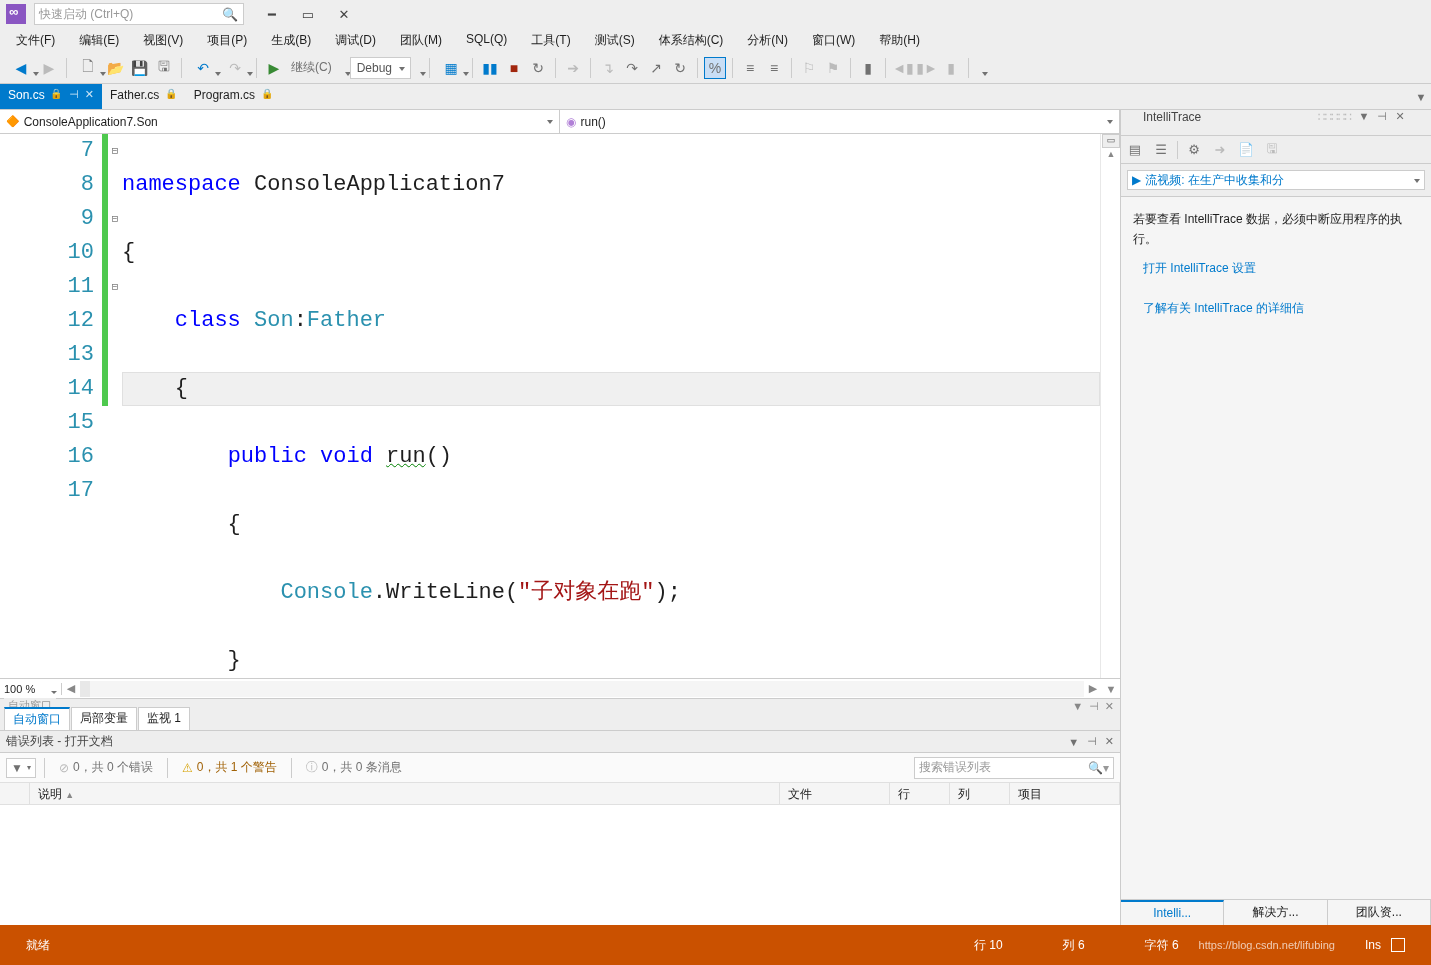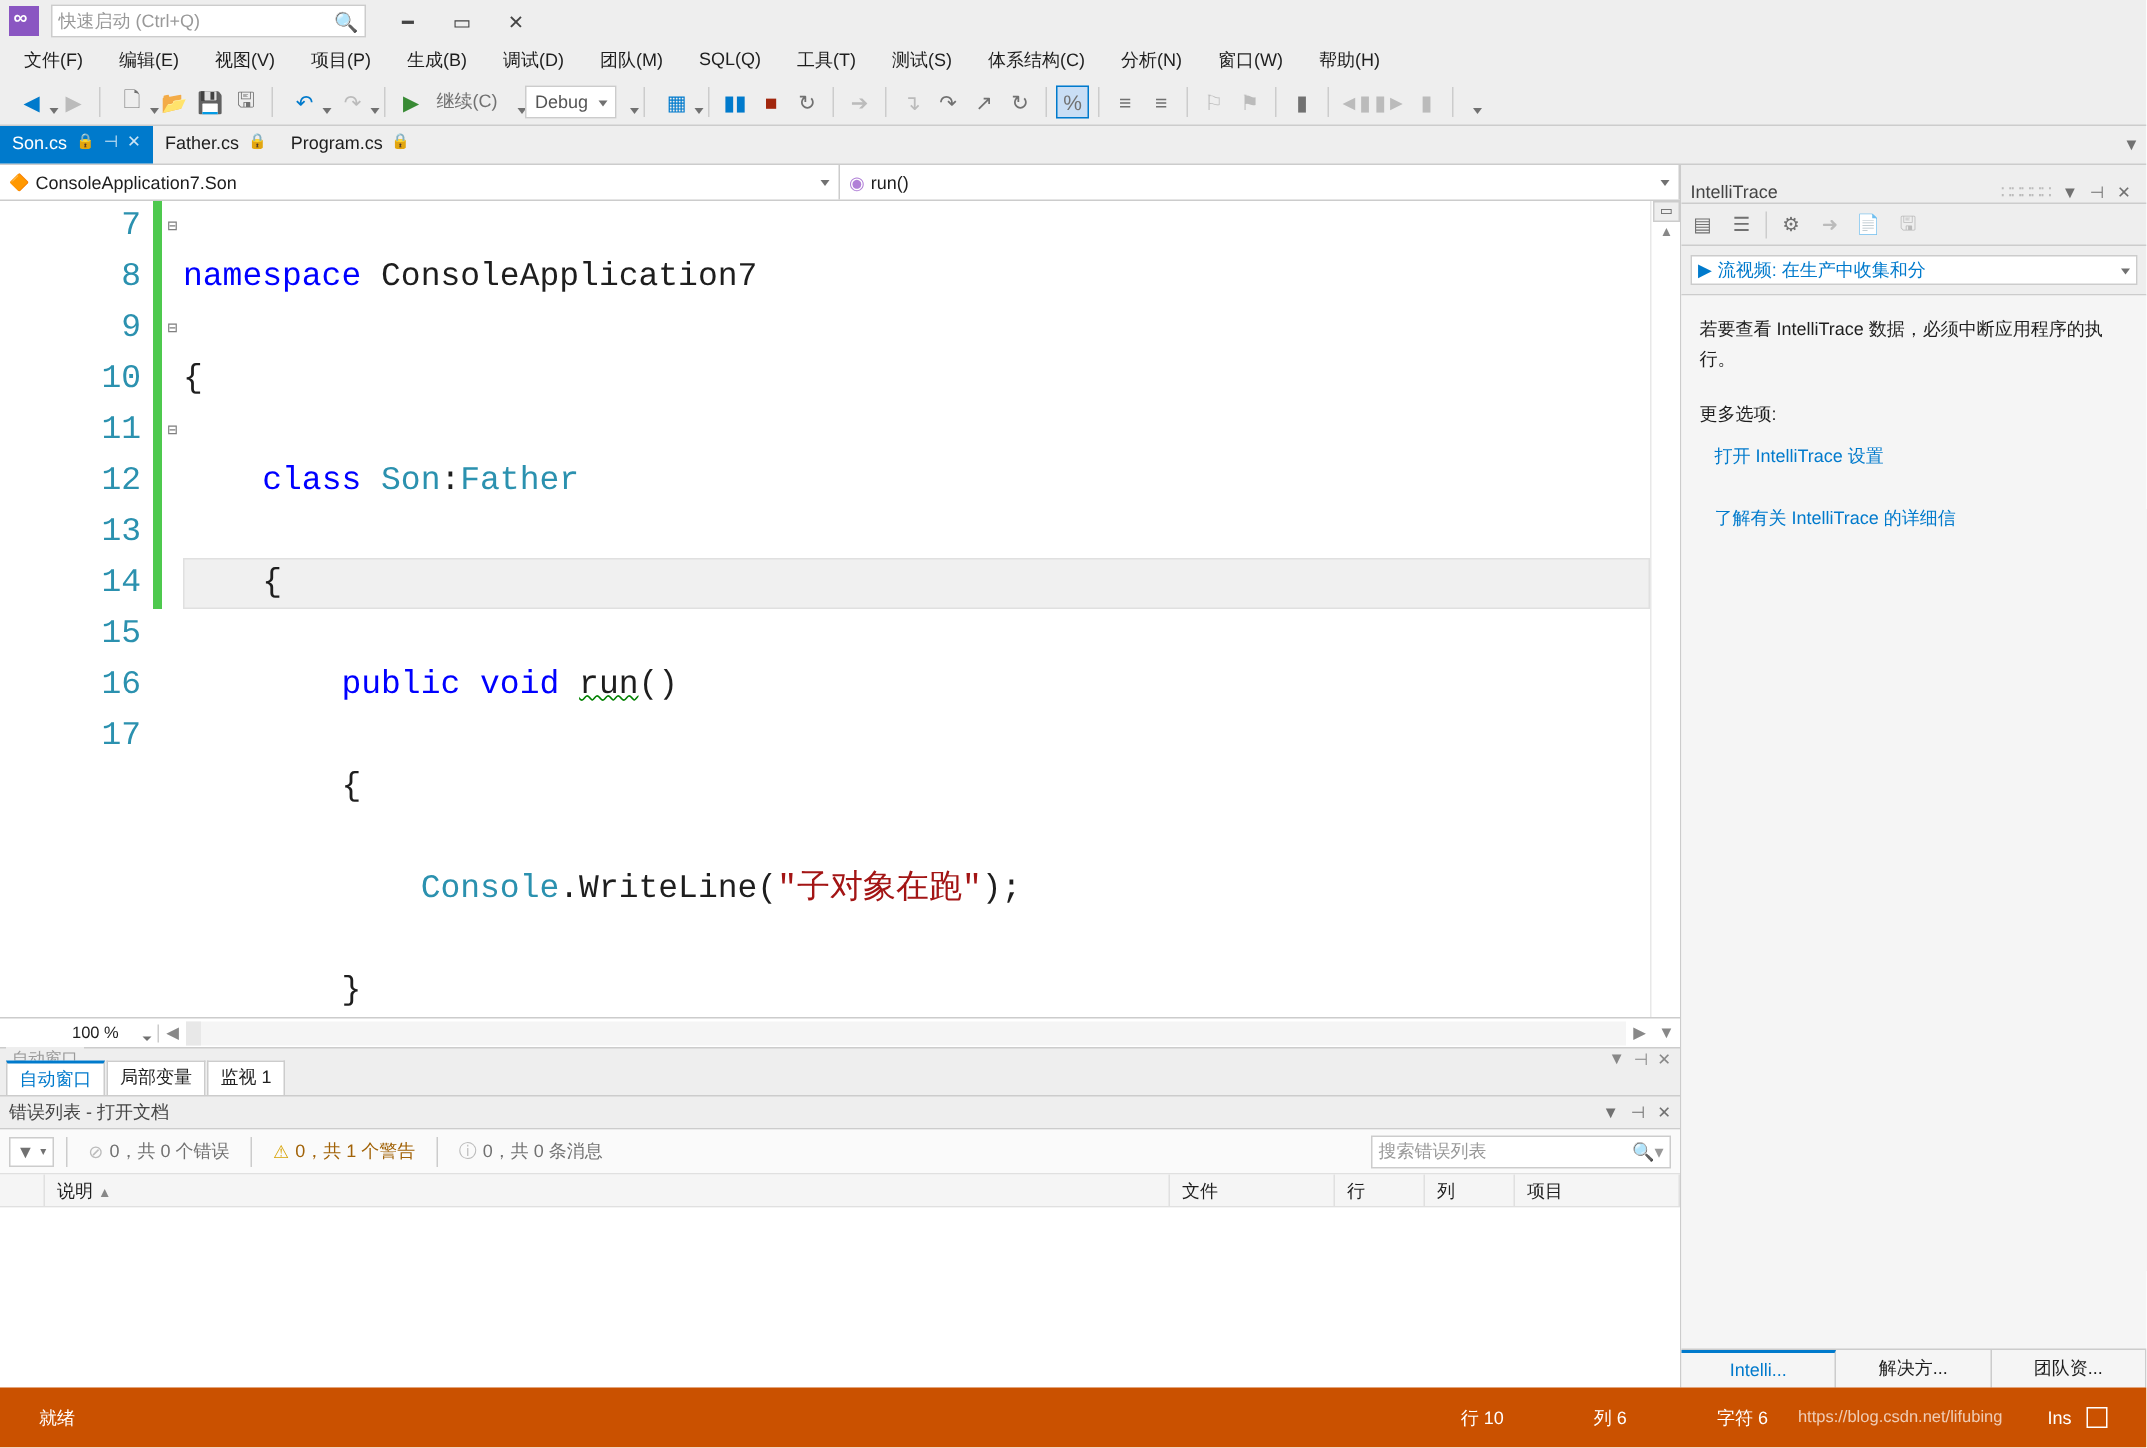--- a/index.html
+++ b/index.html
@@ -66,21 +66,21 @@
 .code .line.current { background:#f0f0f0; box-shadow: inset 0 0 0 1px #e0e0e0;}
 .kw { color:#0000ff; }
 .type { color:#2b91af; }
 .str { color:#a31515; }
 .underline { text-decoration: underline wavy #008000; text-decoration-thickness:1px; }
 .scrollcol { width:20px; border-left:1px solid #e8e8e8; position:relative; }
 .scrollcol .splitbtn { position:absolute; top:0; right:0; width:18px; height:14px; border:1px solid #ccc; background:#eee; font-size:9px; text-align:center; line-height:11px; color:#555;}
 .scrollcol .upbtn { position:absolute; top:15px; right:0; width:18px; height:14px; color:#888; font-size:9px; text-align:center;}
 
 .zoombar { height:20px; border-top:1px solid #ccc; display:flex; align-items:center; font-size:11px; }
-.zoombar .zoom { width:62px; border-right:1px solid #ccc; padding:0 4px; position:relative;margin-left:44px; }
+.zoombar .zoom { width:62px; border-right:1px solid #ccc; padding:0 4px; position:relative; }
 .zoombar .zoom::after { content:""; position:absolute; right:4px; top:8px; border-left:3px solid transparent; border-right:3px solid transparent; border-top:3px solid #717171; }
 .zoombar .htrack { flex:1; height:16px; position:relative; background:#f5f5f5; border-left:10px solid #e8e8e8;}
 .zoombar .rbtn { width:18px; display:flex; align-items:center; justify-content:center; color:#888;}
 
 
 .autopanel { height: 32px; border-top:1px solid #ccc; background:#eee; position:relative;}
 .autopanel .title { position:absolute; top:-1px; left:4px; font-size:11px; color:#999; padding:0 4px; background:#eee;}
 .autopanel .tabs { position:absolute; bottom:0; left:4px; display:flex; gap:1px;}
 .autopanel .ptab { padding:2px 8px; border:1px solid #ccc; border-bottom:none; font-size:12px; background:#fff; cursor:pointer;}
 .autopanel .ptab.active { border-top:2px solid #007acc; color:#007acc; }
@@ -97,21 +97,21 @@
 .errorpanel .filt.err .ico{ color:#a1260d;}
 .errorpanel .filt.info .ico{ color:#007acc;}
 .errorpanel .filt.funnel { border:1px solid #ccc; background:#fff; padding:2px 4px;}
 .errorpanel .search { margin-left:auto; width:200px; height:22px; border:1px solid #ccc; background:#fff; display:flex; align-items:center; padding:0 4px; color:#999; justify-content:space-between;}
 .errorpanel .cols { height:22px; display:flex; background:#f5f5f5; border-bottom:1px solid #e0e0e0;}
 .errorpanel .col { border-right:1px solid #e0e0e0; padding:3px 8px; font-size:12px;}
 .errorpanel .body { height:120px; background:#fff; }
 
 
 .rightpanel { width: 310px; display:flex; flex-direction:column; background:#f5f5f5; }
-.rightpanel .head { height:26px; background:#eee; display:flex; align-items:flex-end; padding:0 6px; border-bottom:1px solid #ccc;}
+.rightpanel .head { height:26px; background:#eee; display:flex; align-items:flex-start; padding:0 22px; border-bottom:1px solid #ccc;}
 .rightpanel .head .title { flex:1; color:#444; font-weight:500;}
 .rightpanel .head .dots { color:#bbb; letter-spacing:-1px; margin:0 4px;}
 .rightpanel .head .hbtn { width:18px; text-align:center; color:#717171; cursor:pointer; font-size:11px;}
 .rightpanel .toolbar2 { height:28px; background:#eee; display:flex; align-items:center; padding:0 4px; gap:6px; border-bottom:1px solid #ccc;}
 .rightpanel .tb2btn { width:20px; height:20px; display:flex; align-items:center; justify-content:center; color:#717171; font-size:13px;}
 .rightpanel .tb2combo { margin-left:auto; height:20px; border:1px solid #ccc; background:#fff; display:flex; align-items:center; padding:0 16px 0 4px; position:relative; font-size:12px; color:#007acc;}
 .rightpanel .tb2combo .playicon { color:#007acc; margin-right:4px;}
 .rightpanel .tb2combo::after{content:""; position:absolute; right:4px; top:8px; border-left:3px solid transparent; border-right:3px solid transparent; border-top:4px solid #717171;}
 .rightpanel .content { padding:12px; font-size:12px; color:#1e1e1e; flex:1; background:#f5f5f5; line-height:1.7;}
 .rightpanel .link { color:#007acc; cursor:pointer; }
@@ -383,21 +383,20 @@
       <div class="tb2btn" style="color:#bbb">🖫</div>
     </div>
     <div style="padding:6px;border-bottom:1px solid #ccc;background:#eee">
       <div class="tb2combo">
         <span class="playicon">▶</span>
         <span>流视频: 在生产中收集和分</span>
       </div>
     </div>
     <div class="content">
       <div>若要查看 IntelliTrace 数据，必须中断应用程序的执行。</div>
-      <div class="section">更多选项:</div>
       <div style="margin-top:8px; padding-left:10px;">
         <span class="link">打开 IntelliTrace 设置</span>
       </div>
       <div style="margin-top:20px; padding-left:10px;">
         <span class="link">了解有关 IntelliTrace 的详细信</span>
       </div>
     </div>
     <div class="bottomtabs">
       <div class="btab active">Intelli...</div>
       <div class="btab">解决方...</div>

